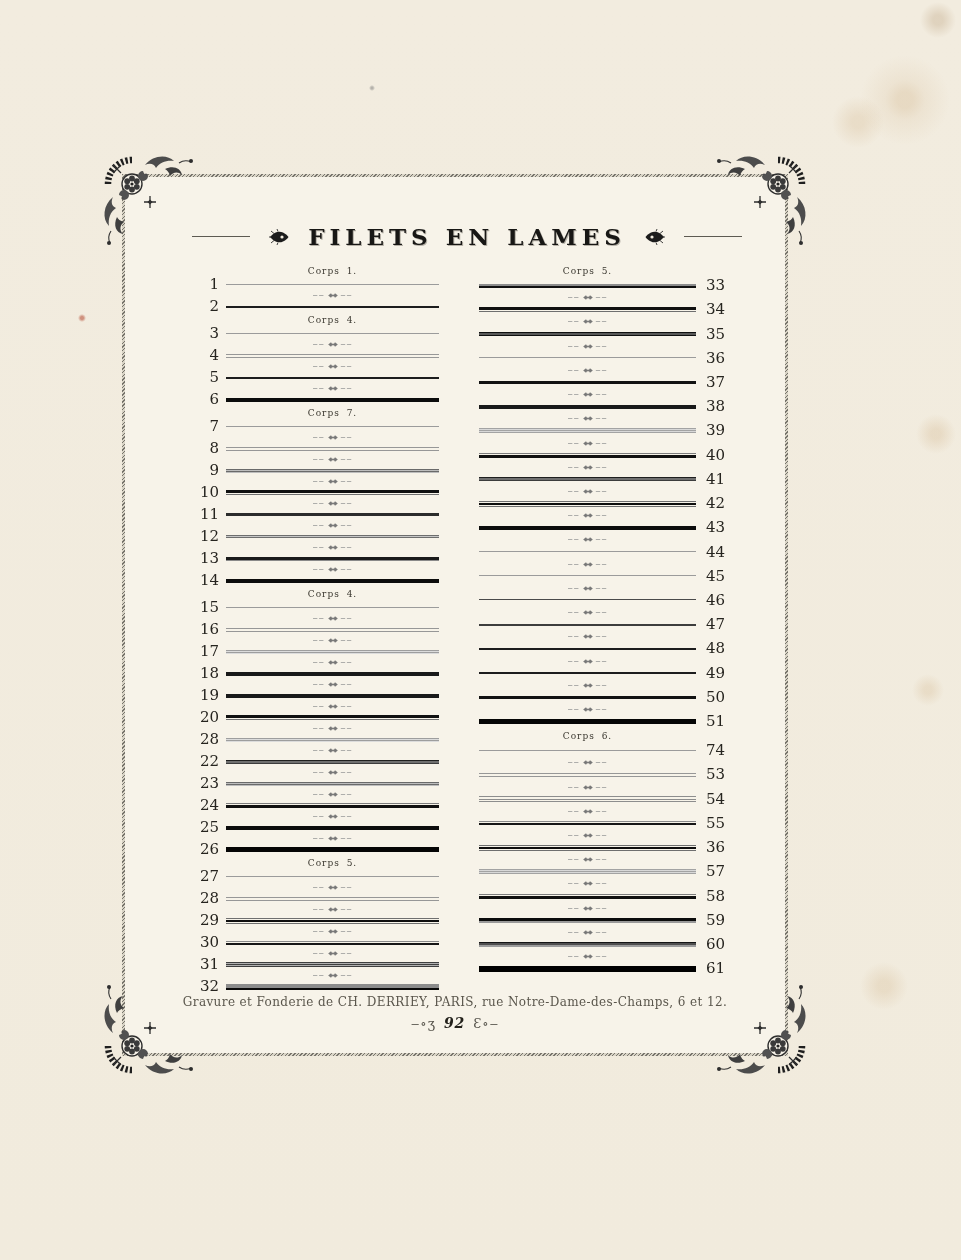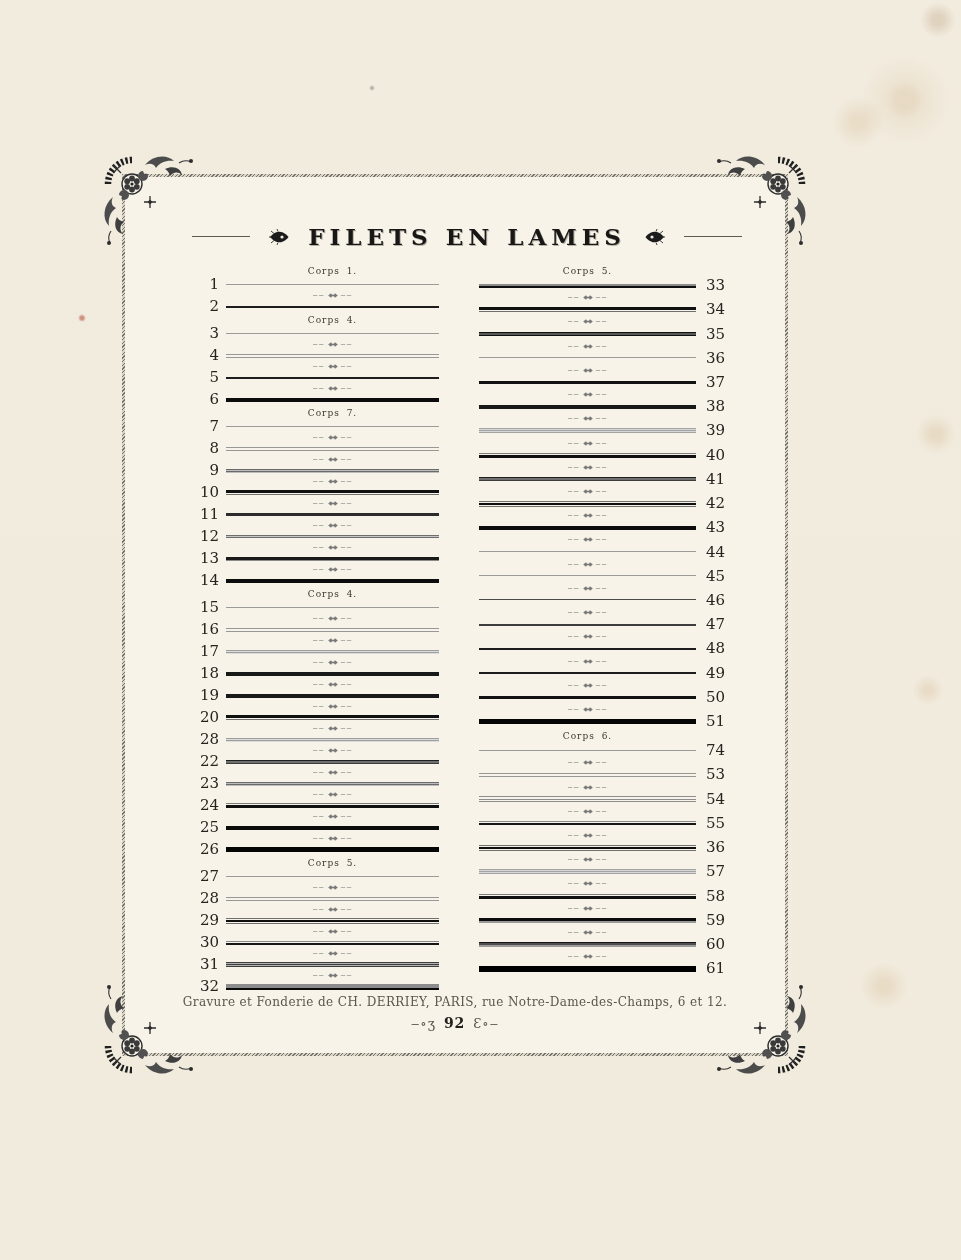--- a/index.html
+++ b/index.html
@@ -97,21 +97,21 @@
   .rs-darkgray{height:5px;background:linear-gradient(to bottom,#141414 0 1px,#4f4f4f 1px 3px,#9c9c9c 3px);}
 
   .imprint{
     position:absolute;left:0;top:818px;width:100%;text-align:center;
     font-size:12px;letter-spacing:.4px;color:#5a564c;
   }
   .folio{
     position:absolute;left:0;top:838px;width:100%;text-align:center;
     font-size:12px;color:#3c392f;letter-spacing:1px;
   }
-  .folio .num{font-weight:bold;font-size:14px;color:#23211b;padding:0 3px;}
+  .folio .num{font-weight:bold;font-size:14px;color:#23211b;padding:0 3px;font-style:italic;}
   .folio .curl{font-size:13px;color:#55524a;}
 </style>
 </head>
 <body>
 
 <div class="plate">
   <span class="corner tl"><svg viewBox="0 0 96 96" xmlns="http://www.w3.org/2000/svg">
     <path d="M9,33 A24,24 0 0 1 33,9" stroke="#1f1f1f" stroke-width="6.5" stroke-dasharray="2.3 2.1" fill="none"></path>
     <circle cx="33" cy="33" r="10" stroke="#2e2e2e" stroke-width="1.4" fill="#f7f3e9"></circle>
     <circle cx="33" cy="27.5" r="2.9" fill="#3a3a3a"></circle>

